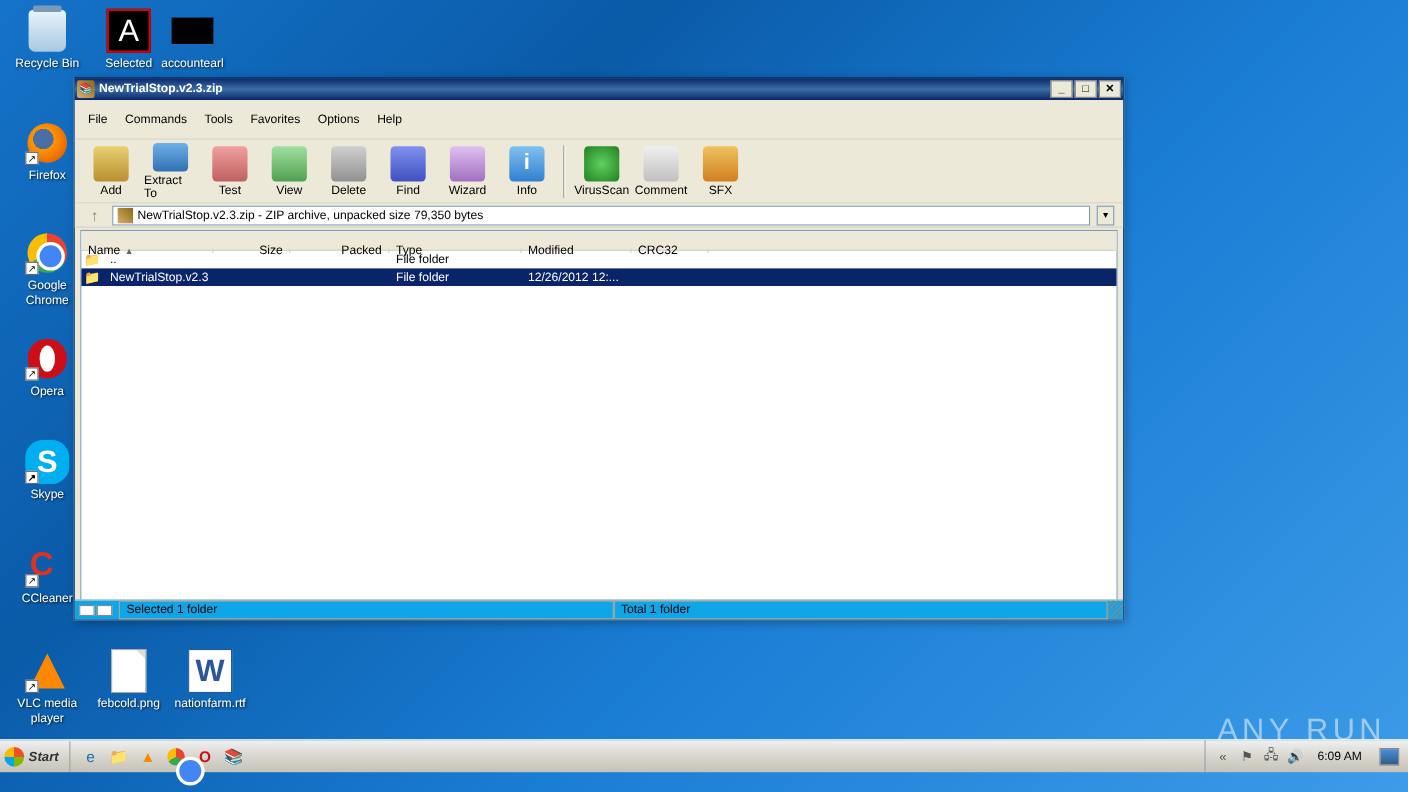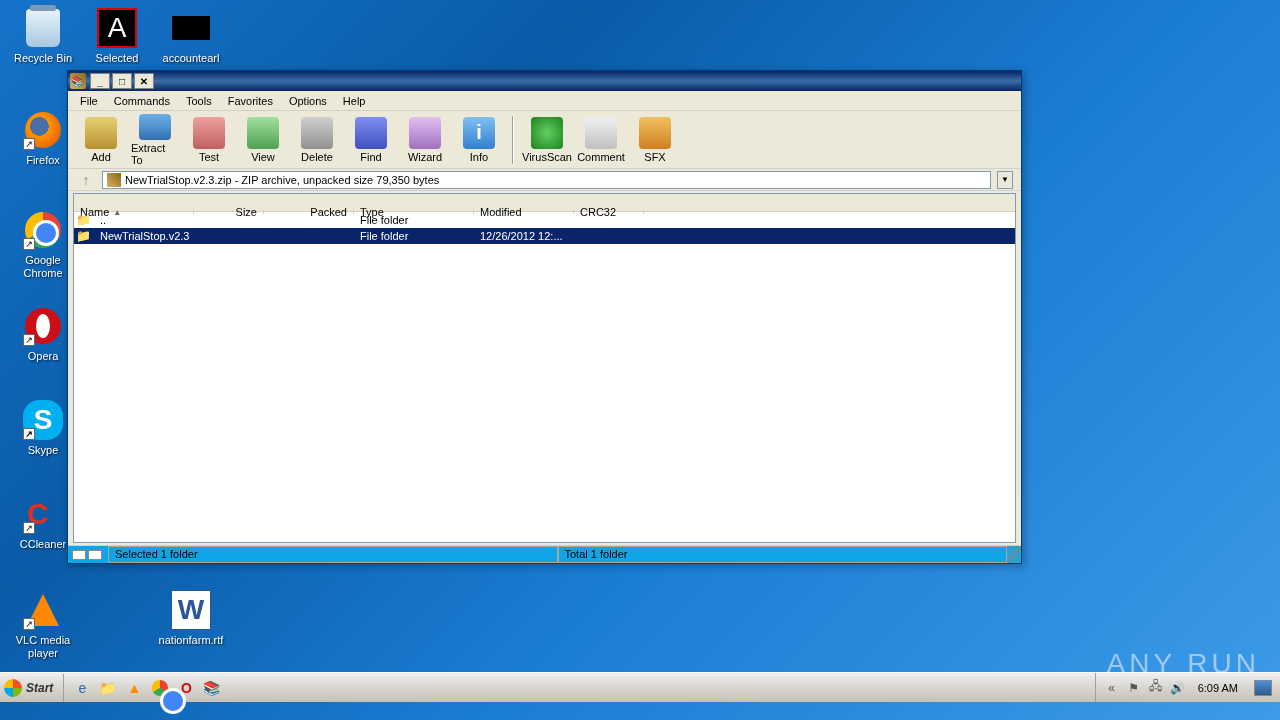--- a/index.html
+++ b/index.html
@@ -6,39 +6,39 @@
 body { width: 1280px; height: 720px; overflow: hidden; position: relative; background: linear-gradient(135deg, #1573c9 0%, #0a5ba8 30%, #1a7dd4 60%, #3d9be8 100%); }
 
 
 .desktop { position: absolute; top: 0; left: 0; width: 100%; height: 690px; }
 .desktop-icon { position: absolute; width: 70px; text-align: center; color: white; font-size: 11px; cursor: pointer; }
 .desktop-icon .icon-img { width: 40px; height: 40px; margin: 0 auto 4px; display: flex; align-items: center; justify-content: center; font-size: 28px; }
 .desktop-icon .label { text-shadow: 1px 1px 2px rgba(0,0,0,0.8); line-height: 1.2; }
 
 .recycle-bin { top: 8px; left: 8px; }
 .acrobat { top: 8px; left: 82px; }
-.accountearl { top: 8px; left: 156px; }
+.accountearl { top: 8px; left: 140px; }
 .firefox { top: 110px; left: 8px; }
 .chrome { top: 210px; left: 8px; }
 .opera { top: 306px; left: 8px; }
 .skype { top: 400px; left: 8px; }
 .ccleaner { top: 494px; left: 8px; }
 .vlc { top: 590px; left: 8px; }
 .febcold { top: 590px; left: 82px; }
 .nationfarm { top: 590px; left: 156px; }
 
 
 .winrar-window { position: absolute; top: 70px; left: 67px; width: 955px; height: 494px; background: #ece9d8; border: 1px solid #003c74; box-shadow: 2px 2px 8px rgba(0,0,0,0.3); }
 .titlebar { height: 20px; background: linear-gradient(to bottom, #0a246a 0%, #3a6ea5 50%, #0a246a 100%); display: flex; align-items: center; padding: 0 2px; color: white; font-size: 11px; font-weight: bold; }
 .titlebar-icon { width: 16px; height: 16px; margin-right: 4px; background: linear-gradient(45deg, #d4b06a, #8b6914); border-radius: 2px; display:flex; align-items:center; justify-content:center; font-size:10px;}
 .titlebar-text { flex: 1; }
 .titlebar-buttons { display: flex; gap: 2px; }
 .titlebar-btn { width: 20px; height: 16px; background: #ece9d8; border: 1px solid #808080; font-size: 10px; display: flex; align-items: center; justify-content: center; cursor: pointer; color: #000; }
 
-.menubar { height: 20px; background: #ece9d8; display: flex; align-items: center; padding: 0 4px; border-bottom: 1px solid #d4d0c8; }
+.menubar { height: 36px; background: #ece9d8; display: flex; align-items: center; padding: 0 4px; border-bottom: 1px solid #d4d0c8; }
 .menu-item { padding: 2px 8px; font-size: 11px; cursor: pointer; }
 
 .toolbar { height: 58px; background: #ece9d8; display: flex; align-items: center; padding: 2px 8px; border-bottom: 1px solid #d4d0c8; gap: 4px; }
 .tool-btn { width: 50px; height: 54px; display: flex; flex-direction: column; align-items: center; justify-content: center; font-size: 11px; cursor: pointer; border: 1px solid transparent; }
 .tool-btn .tool-icon { width: 32px; height: 32px; margin-bottom: 2px; border-radius: 4px; display: flex; align-items: center; justify-content: center; font-size: 20px; }
 .toolbar-sep { width: 2px; height: 48px; border-left: 1px solid #a0a0a0; border-right: 1px solid #fff; margin: 0 4px; }
 
 .pathbar { height: 22px; background: #ece9d8; display: flex; align-items: center; padding: 2px 8px; border-bottom: 1px solid #d4d0c8; gap: 6px; }
 .path-up { width: 20px; height: 18px; display: flex; align-items: center; justify-content: center; cursor: pointer; color: #888; font-size: 14px; }
 .path-input { flex: 1; height: 18px; border: 1px solid #7f9db9; background: white; font-size: 11px; padding: 0 4px; display: flex; align-items: center; gap: 4px; }
@@ -166,33 +166,40 @@
       </div>
     <div class="label">CCleaner</div>
   </div>
   <div class="desktop-icon vlc">
     <div class="icon-img" style="position:relative">
         <div class="ic-vlc"></div>
         <div class="shortcut-arrow">↗</div>
       </div>
     <div class="label">VLC media player</div>
   </div>
+  <div class="desktop-icon febcold">
+    <div class="icon-img">
+        <div class="ic-file"></div>
+      </div>
+    <div class="label">febcold.png</div>
+  </div>
   <div class="desktop-icon nationfarm">
     <div class="icon-img ic-word">W</div>
     <div class="label">nationfarm.rtf</div>
   </div>
 </div>
 
 <div class="watermark">
   <span>ANY    RUN</span>
 </div>
 
 <div class="winrar-window">
   <div class="titlebar">
     <div class="titlebar-icon">📚</div>
+    <div class="titlebar-text">NewTrialStop.v2.3.zip</div>
     <div class="titlebar-buttons">
       <div class="titlebar-btn">_</div>
       <div class="titlebar-btn">□</div>
       <div class="titlebar-btn">✕</div>
     </div>
   </div>
 
   <div class="menubar">
     <div class="menu-item">File</div>
     <div class="menu-item">Commands</div>

